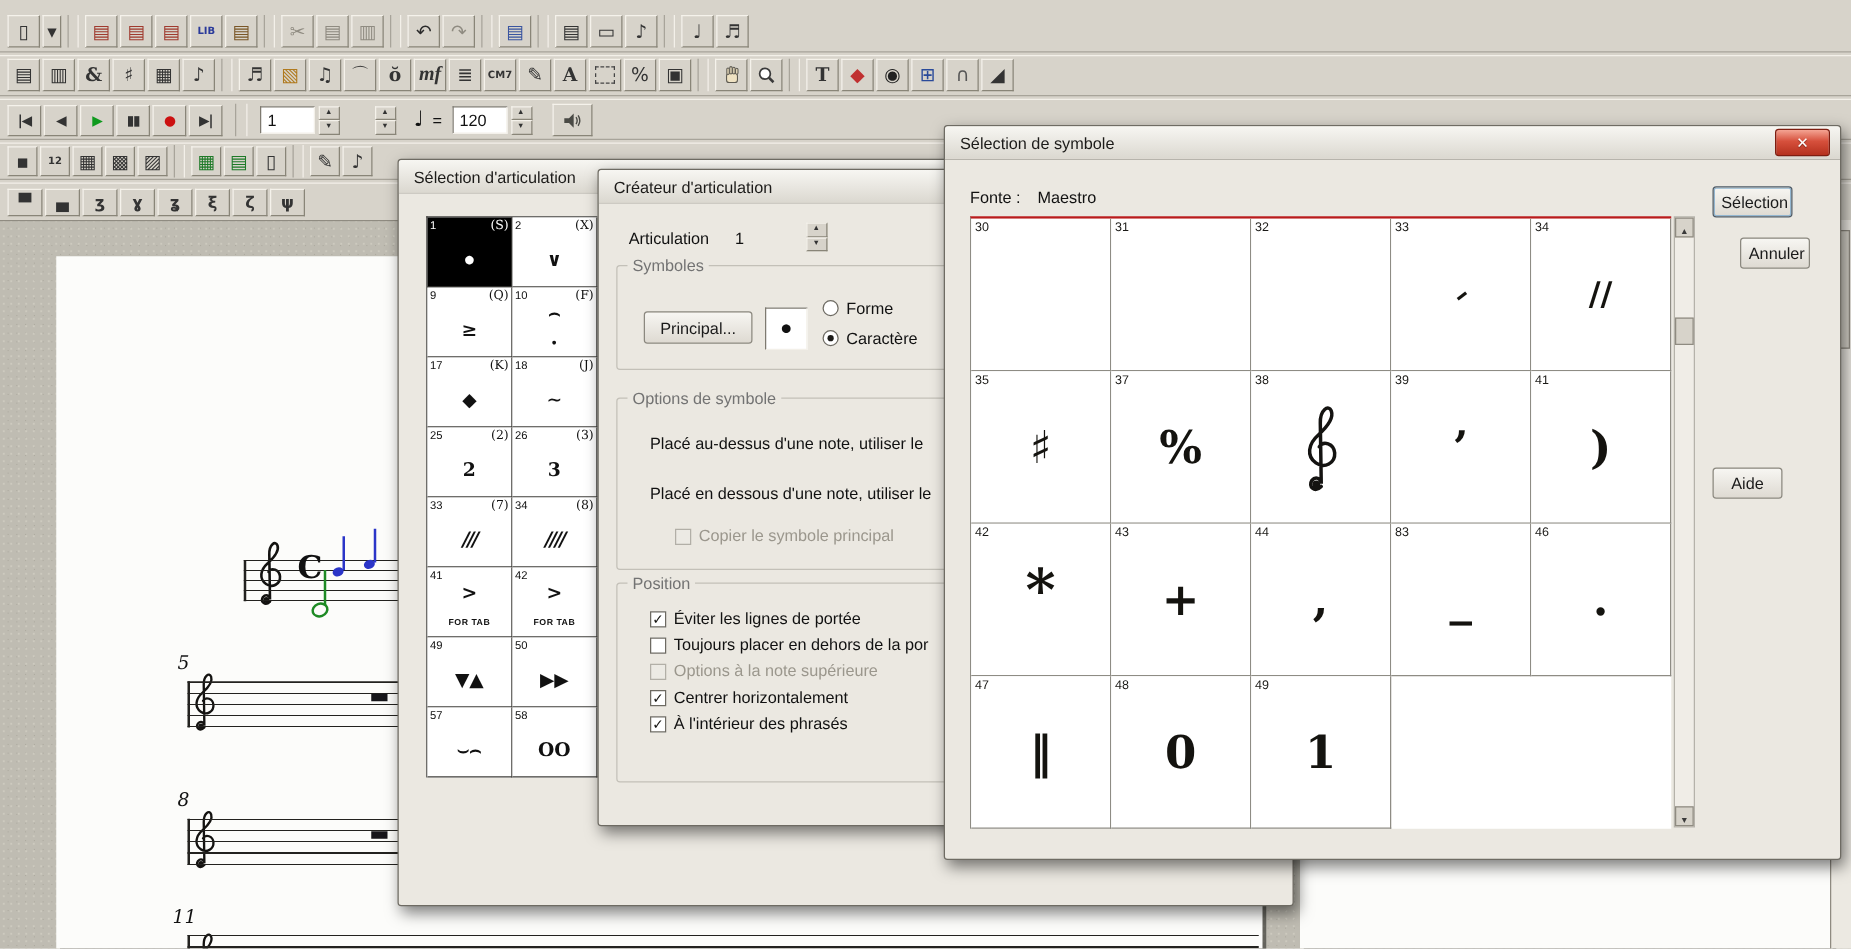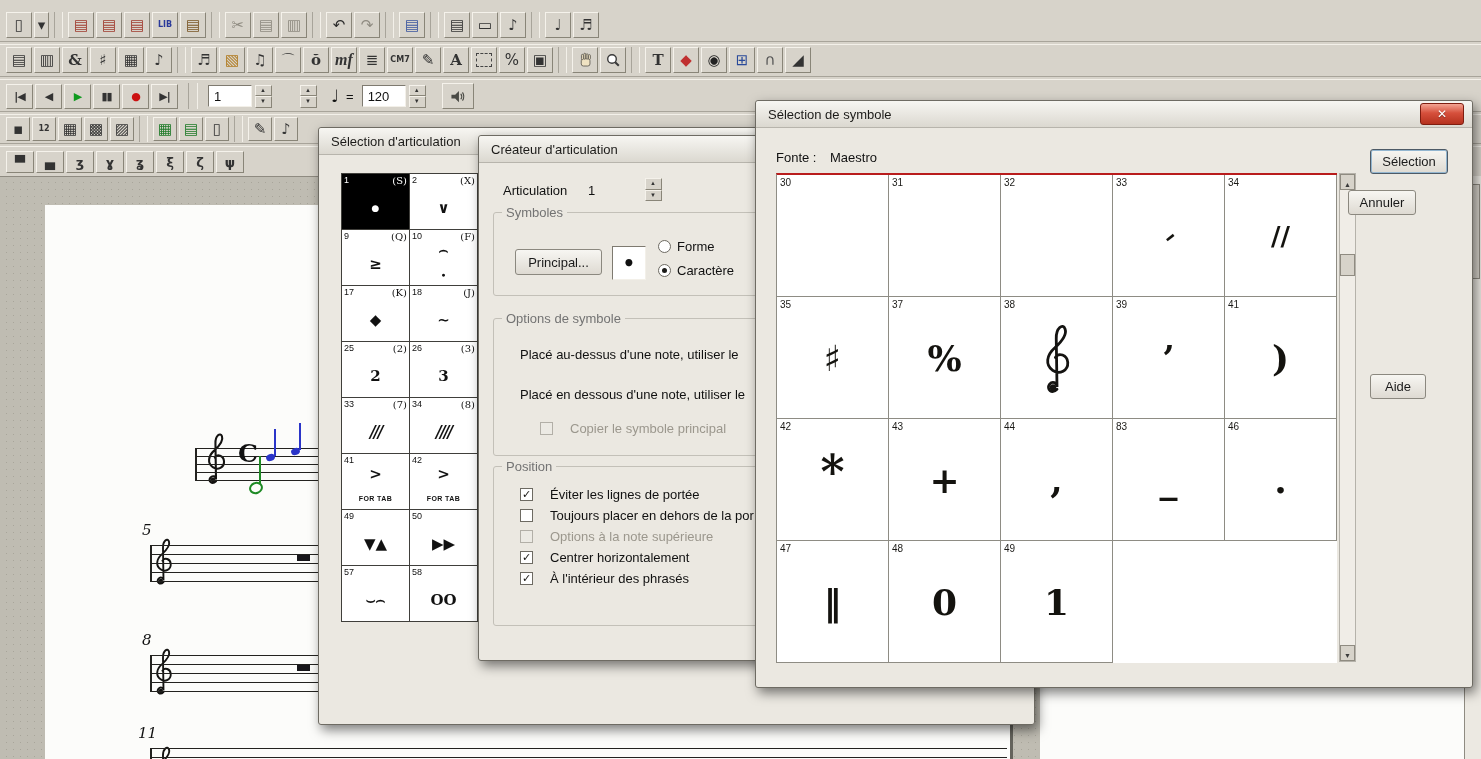--- a/index.html
+++ b/index.html
@@ -63,21 +63,21 @@
     display:flex;align-items:center;justify-content:center;color:#fff;font-weight:bold;font-size:12px;
     text-shadow:0 1px 1px rgba(0,0,0,.4);cursor:default}
   .lab{position:absolute;font-size:13px;white-space:nowrap}
   .btn{position:absolute;background:linear-gradient(#f7f6f2,#dedad2);border:1px solid #8b887f;border-radius:3px;
     font-family:"Liberation Sans",sans-serif;font-size:13px;color:#1a1a1a;cursor:default}
   .btn.primary{border:1px solid #4d5a66;box-shadow:inset 0 0 0 1px #93b6d0}
   .group{position:absolute;border:1px solid #c3c0b8;border-radius:3px;box-sizing:border-box}
   .glab{position:absolute;top:-8px;left:8px;background:#ebe8e1;padding:0 4px;font-size:13px;color:#737373;white-space:nowrap}
   .optline{position:absolute;font-size:13px;white-space:nowrap}
   .cblist{position:absolute;display:flex;flex-direction:column;gap:6px}
-  .cbrow{display:flex;align-items:center;gap:17px;font-size:13px;white-space:nowrap}
+  .cbrow{display:flex;align-items:flex-end;gap:6px;font-size:13px;white-space:nowrap}
   .cbrow.absrow{position:absolute}
   .cbbox{width:13px;height:13px;background:#fff;border:1px solid #6d6a62;font:bold 11px/12px "DejaVu Sans",sans-serif;
     text-align:center;color:#14130f;flex:0 0 auto;box-sizing:border-box}
   .cbrow.disab .cbbox{background:#eceae4;border-color:#b2afa7}
   .cbrow.disab .cblab{color:#9b978d}
   .radios{position:absolute;display:flex;flex-direction:column;gap:9px}
   .radrow{display:flex;align-items:center;gap:6px;font-size:13px}
   .rad{width:13px;height:13px;border-radius:50%;background:#fff;border:1px solid #6d6a62;position:relative;box-sizing:border-box;flex:0 0 auto}
   .radrow.on .rad::after{content:"";position:absolute;left:3px;top:3px;width:5px;height:5px;border-radius:50%;background:#1c1b18}
   .preview{position:absolute;width:34px;height:34px;background:#fff;border:1px solid;border-color:#7e7a70 #f3f0e9 #f3f0e9 #7e7a70;
@@ -682,18 +682,18 @@
         <div class="scell" data-name="symbol-cell-49">
           <span class="snum" data-name="cell-number">49</span>
           <span class="sgl" data-name="symbol-glyph">1</span>
         </div>
       </div>
     <div class="sscroll" data-name="symbol-grid-scrollbar" style="left:583px;top:72px;height:489px">
       <div class="sarrow up" data-name="scroll-up-button"></div>
       <div class="sthumb" data-name="scrollbar-thumb" style="top:80px"></div>
       <div class="sarrow dn" data-name="scroll-down-button"></div>
     </div>
-    <button class="btn primary" data-name="selection-button" style="left:614px;top:48px;width:78px;height:25px">Sélection</button>
-    <button class="btn" data-name="cancel-button" style="left:592px;top:89px;width:68px;height:25px">Annuler</button>
+    <button class="btn primary" data-name="selection-button" style="left:614px;top:48px;width:64px;height:25px">Sélection</button>
+    <button class="btn" data-name="cancel-button" style="left:636px;top:89px;width:56px;height:25px">Annuler</button>
     <button class="btn" data-name="help-button" style="left:614px;top:273px;width:56px;height:25px">Aide</button>
   </div>
 
 </div>
 
 </body></html>

